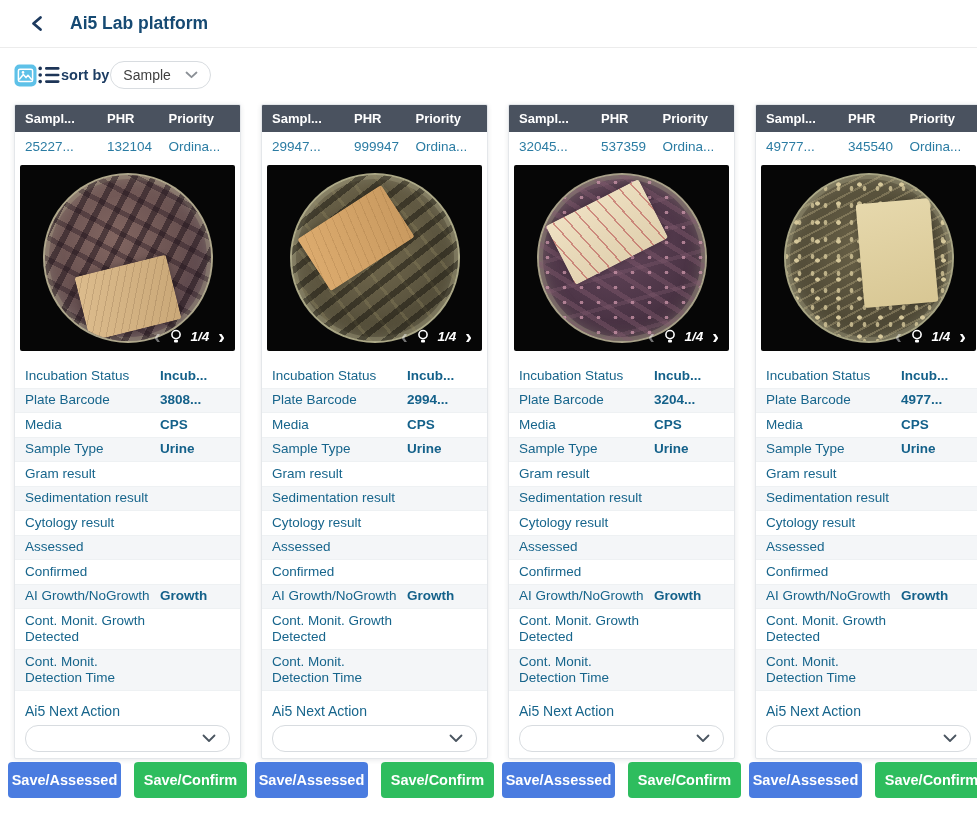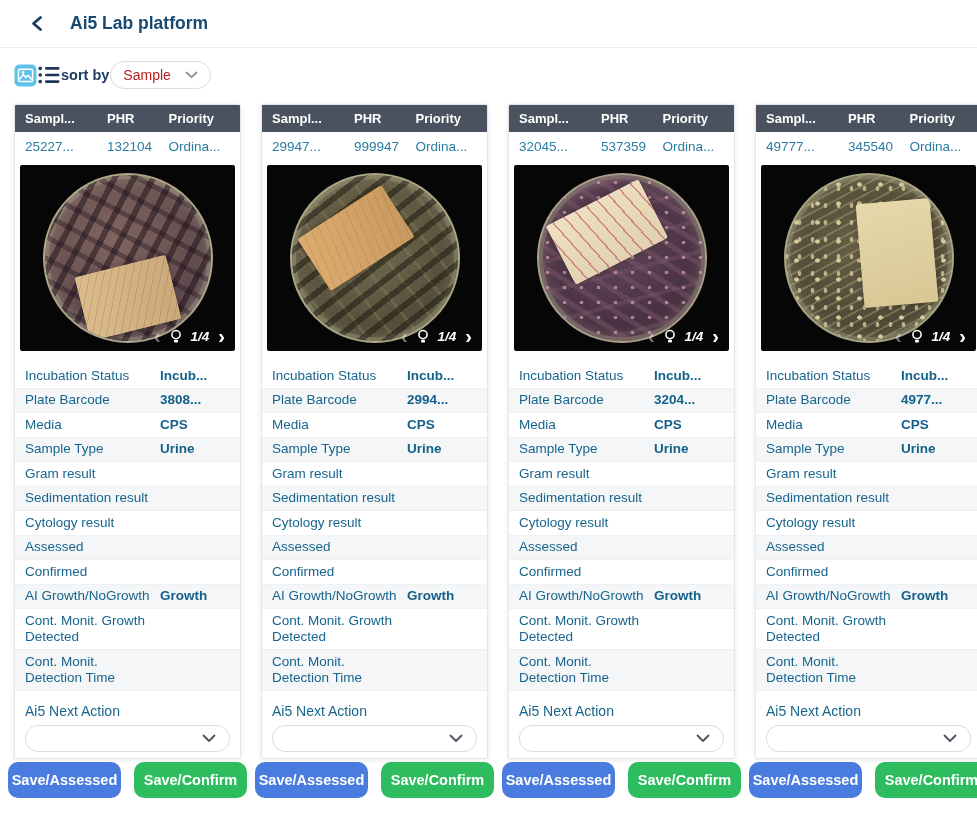--- a/index.html
+++ b/index.html
@@ -10,21 +10,21 @@
     border-bottom:1px solid #ececec; background:#fff; }
   .back-btn { margin-left:14px; width:22px; height:22px; display:flex; align-items:center; cursor:pointer; }
   .app-title { color:var(--brand-navy,#164a73); font-size:17.5px; font-weight:700; margin-left:18px; white-space:nowrap; }
   .crumb { color:var(--breadcrumb-gray,#a6a8ab); font-size:16.5px; font-weight:700; margin-left:9px; letter-spacing:.3px; white-space:nowrap; }
   
   .toolbar { display:flex; align-items:center; gap:1px; padding:13px 0 15px 14px; }
   .tb-icon { display:flex; align-items:center; cursor:pointer; }
   .sort-label { color:#1d3d63; font-size:14.5px; font-weight:700; }
   .sort-select { display:inline-flex; align-items:center; justify-content:space-between;
     min-width:97px; border:1px solid #d8dce0; border-radius:16px; padding:5px 12px;
-    color:#b91c1c; font-size:14px; background:#fff; cursor:pointer; gap:14px; }
+    color:#404040; font-size:14px; background:#fff; cursor:pointer; gap:14px; }
   
   .cards { display:flex; gap:20px; padding-left:14px; align-items:flex-start; }
   .col { width:227px; flex:none; }
   .card { background:#fff; border:1px solid #e4e7ea; border-radius:2px;
     box-shadow:0 1px 5px rgba(30,40,60,.10); overflow:hidden; }
   .t-head { display:grid; grid-template-columns:40% 30% 30%;
     background:var(--table-header-bg,#4a525f); color:#fff; font-weight:700;
     font-size:13px; padding:6px 10px; }
   .t-vals { display:grid; grid-template-columns:40% 30% 30%;
     color:var(--value-blue,#2b7ca3); font-size:13.5px; padding:7px 10px 6px; }
@@ -83,21 +83,21 @@
   .row:nth-child(even) { background:var(--row-alt,#f4f6f8); }
   .rl { flex:1; color:var(--label-teal,#17658c); padding-right:6px; }
   .rv { width:70px; color:#14618a; font-weight:700; display:flex; align-items:center; }
   
   .next-action { padding:12px 10px 6px; }
   .na-label { color:var(--label-teal,#17658c); font-size:14px; margin-bottom:6px; }
   .na-select { height:27px; border:1px solid #d8dce0; border-radius:13px; background:#fff;
     position:relative; cursor:pointer; }
   .na-select svg { position:absolute; right:13px; top:8px; }
   .btn-row { display:flex; gap:13px; margin:3px -6px 0; }
-  .btn { flex:1; height:36px; border:none; border-radius:10px; color:#fff;
+  .btn { flex:1; height:36px; border:none; border-radius:4px; color:#fff;
     font-weight:700; font-size:14.5px; font-family:inherit; cursor:pointer; }
   .btn.blue { background:var(--save-assessed-blue,#4a7ce0); }
   .btn.green { background:var(--save-confirm-green,#2ebd5e); }
 </style>
 </head>
 <body>
 
 <div class="hdr">
   <span class="back-btn">
     <svg width="14" height="17" viewBox="0 0 14 17">

